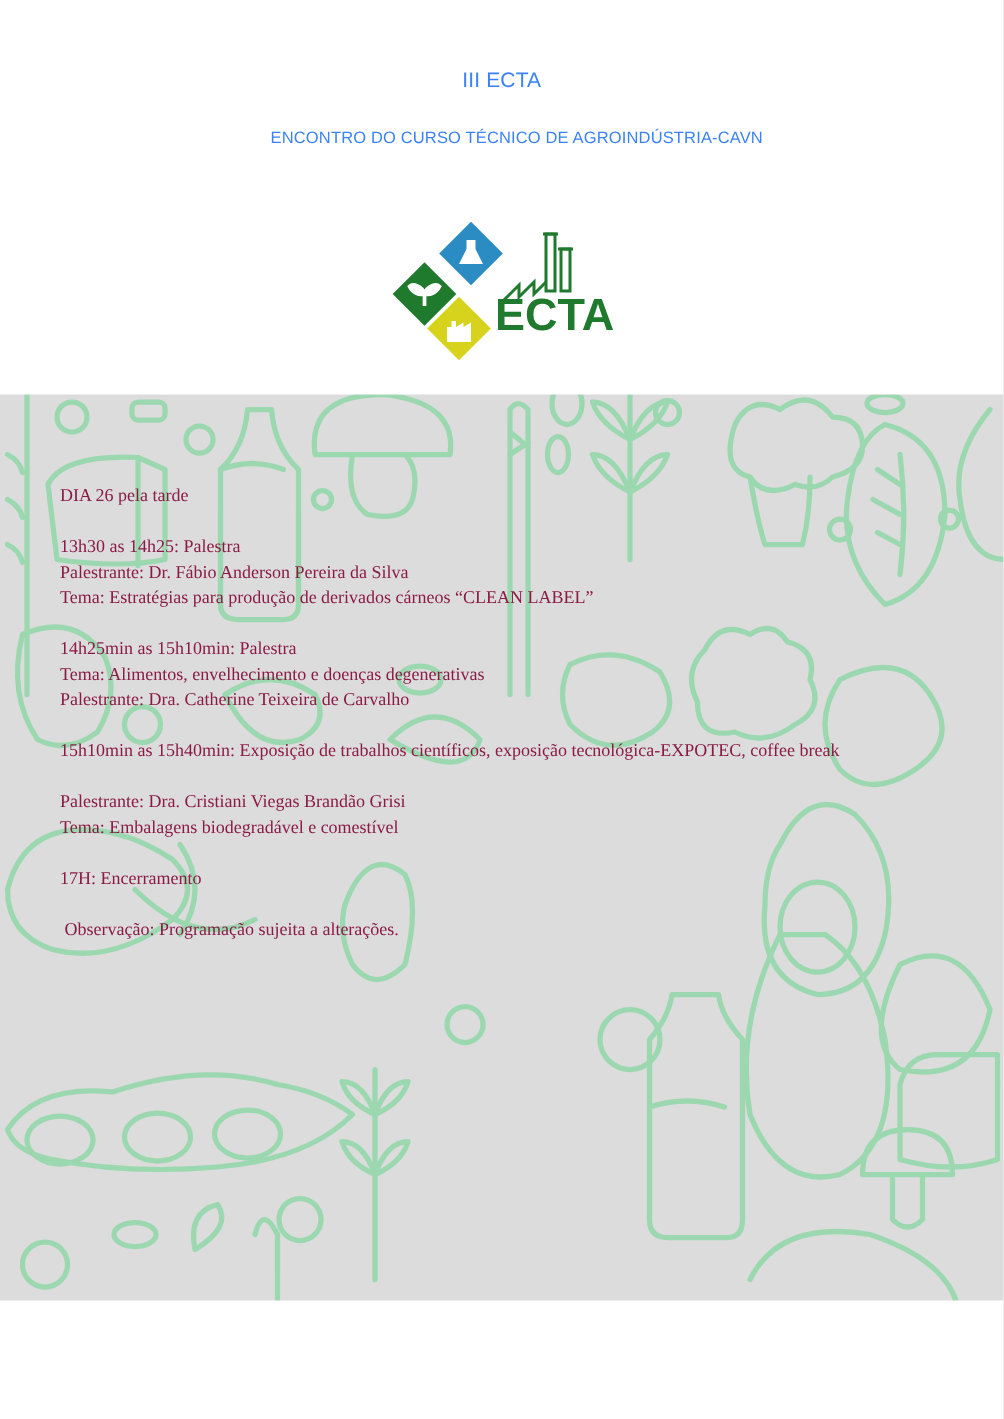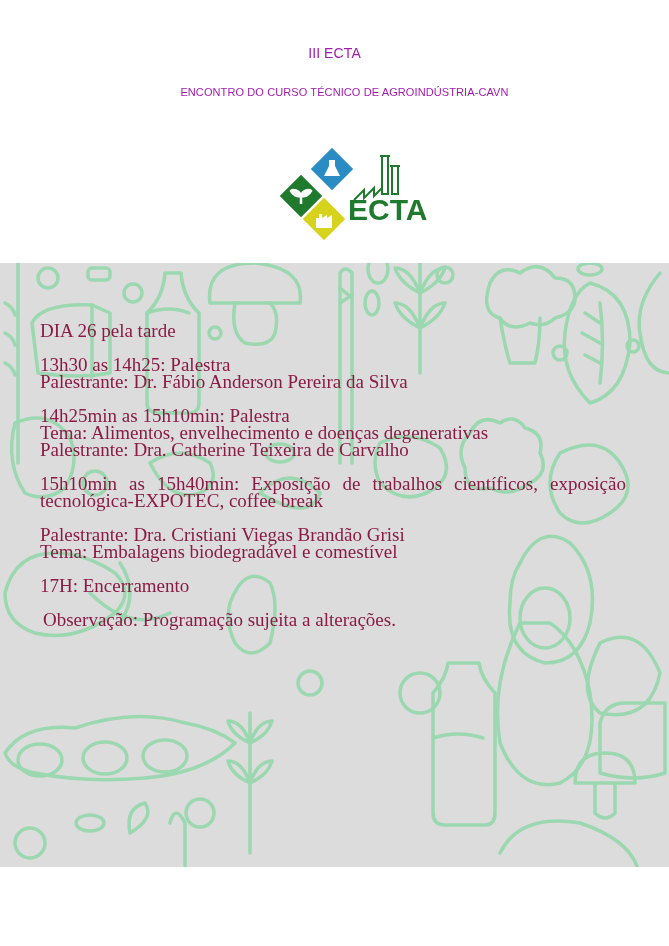--- a/index.html
+++ b/index.html
@@ -4,36 +4,36 @@
 <style>
   html, body { margin: 0; padding: 0; }
   body {
     width: 669px; height: 946px; position: relative; overflow: hidden;
     background: #ffffff;
     font-family: "Liberation Serif", "DejaVu Serif", serif;
   }
   .header-line {
     position: absolute; left: 0; width: 669px; text-align: center;
     font-family: "Liberation Sans", "DejaVu Sans", sans-serif;
-    color: #a21caf; font-size: 15px; letter-spacing: 0.1px;
+    color: #3b82f6; font-size: 15px; letter-spacing: 0.1px;
   }
   #event-short { top: 45px; font-size: 14px; }
   #event-full { top: 86px; font-size: 11px; padding-left: 10px; }
 
-  #logo { position: absolute; left: 268px; top: 148px; width: 160px; height: 100px; text-decoration: underline; }
+  #logo { position: absolute; left: 250px; top: 148px; width: 160px; height: 100px; text-decoration: underline; }
 
   #pattern {
     position: absolute; left: 0; top: 263px; width: 669px; height: 604px;
     background: #dcdcdc; overflow: hidden;
   }
   #pattern svg { position: absolute; left: 0; top: 0; }
 
   #content {
     position: absolute; left: 40px; top: 322px; width: 600px;
-    color: #8a1b45; font-size: 19px; line-height: 17px;
+    color: #8a1b45; font-size: 12px; line-height: 17px;
   }
   .block { margin: 0 0 17px 0; }
   .line { display: block; white-space: nowrap; }
   .justify { display: block; text-align: justify; text-align-last: left; white-space: normal; width: 586px; }
   .obs { padding-left: 3px; }
 </style>
 </head>
 <body>
 
 <div id="event-short" class="header-line">III ECTA</div>
@@ -155,20 +155,21 @@
 </div>
 
 <div id="content">
   <div class="block">
     <span class="line">DIA 26 pela tarde</span>
   </div>
 
   <div class="block">
     <span class="line">13h30 as 14h25: Palestra</span>
     <span class="line">Palestrante: Dr. Fábio Anderson Pereira da Silva</span>
+    <span class="line">Tema: Estratégias para produção de derivados cárneos “CLEAN LABEL”</span>
   </div>
 
   <div class="block">
     <span class="line">14h25min as 15h10min: Palestra</span>
     <span class="line">Tema: Alimentos, envelhecimento e doenças degenerativas</span>
     <span class="line">Palestrante: Dra. Catherine Teixeira de Carvalho</span>
   </div>
 
   <div class="block">
     <span class="justify">15h10min as 15h40min: Exposição de trabalhos científicos, exposição tecnológica-EXPOTEC, coffee break</span>

